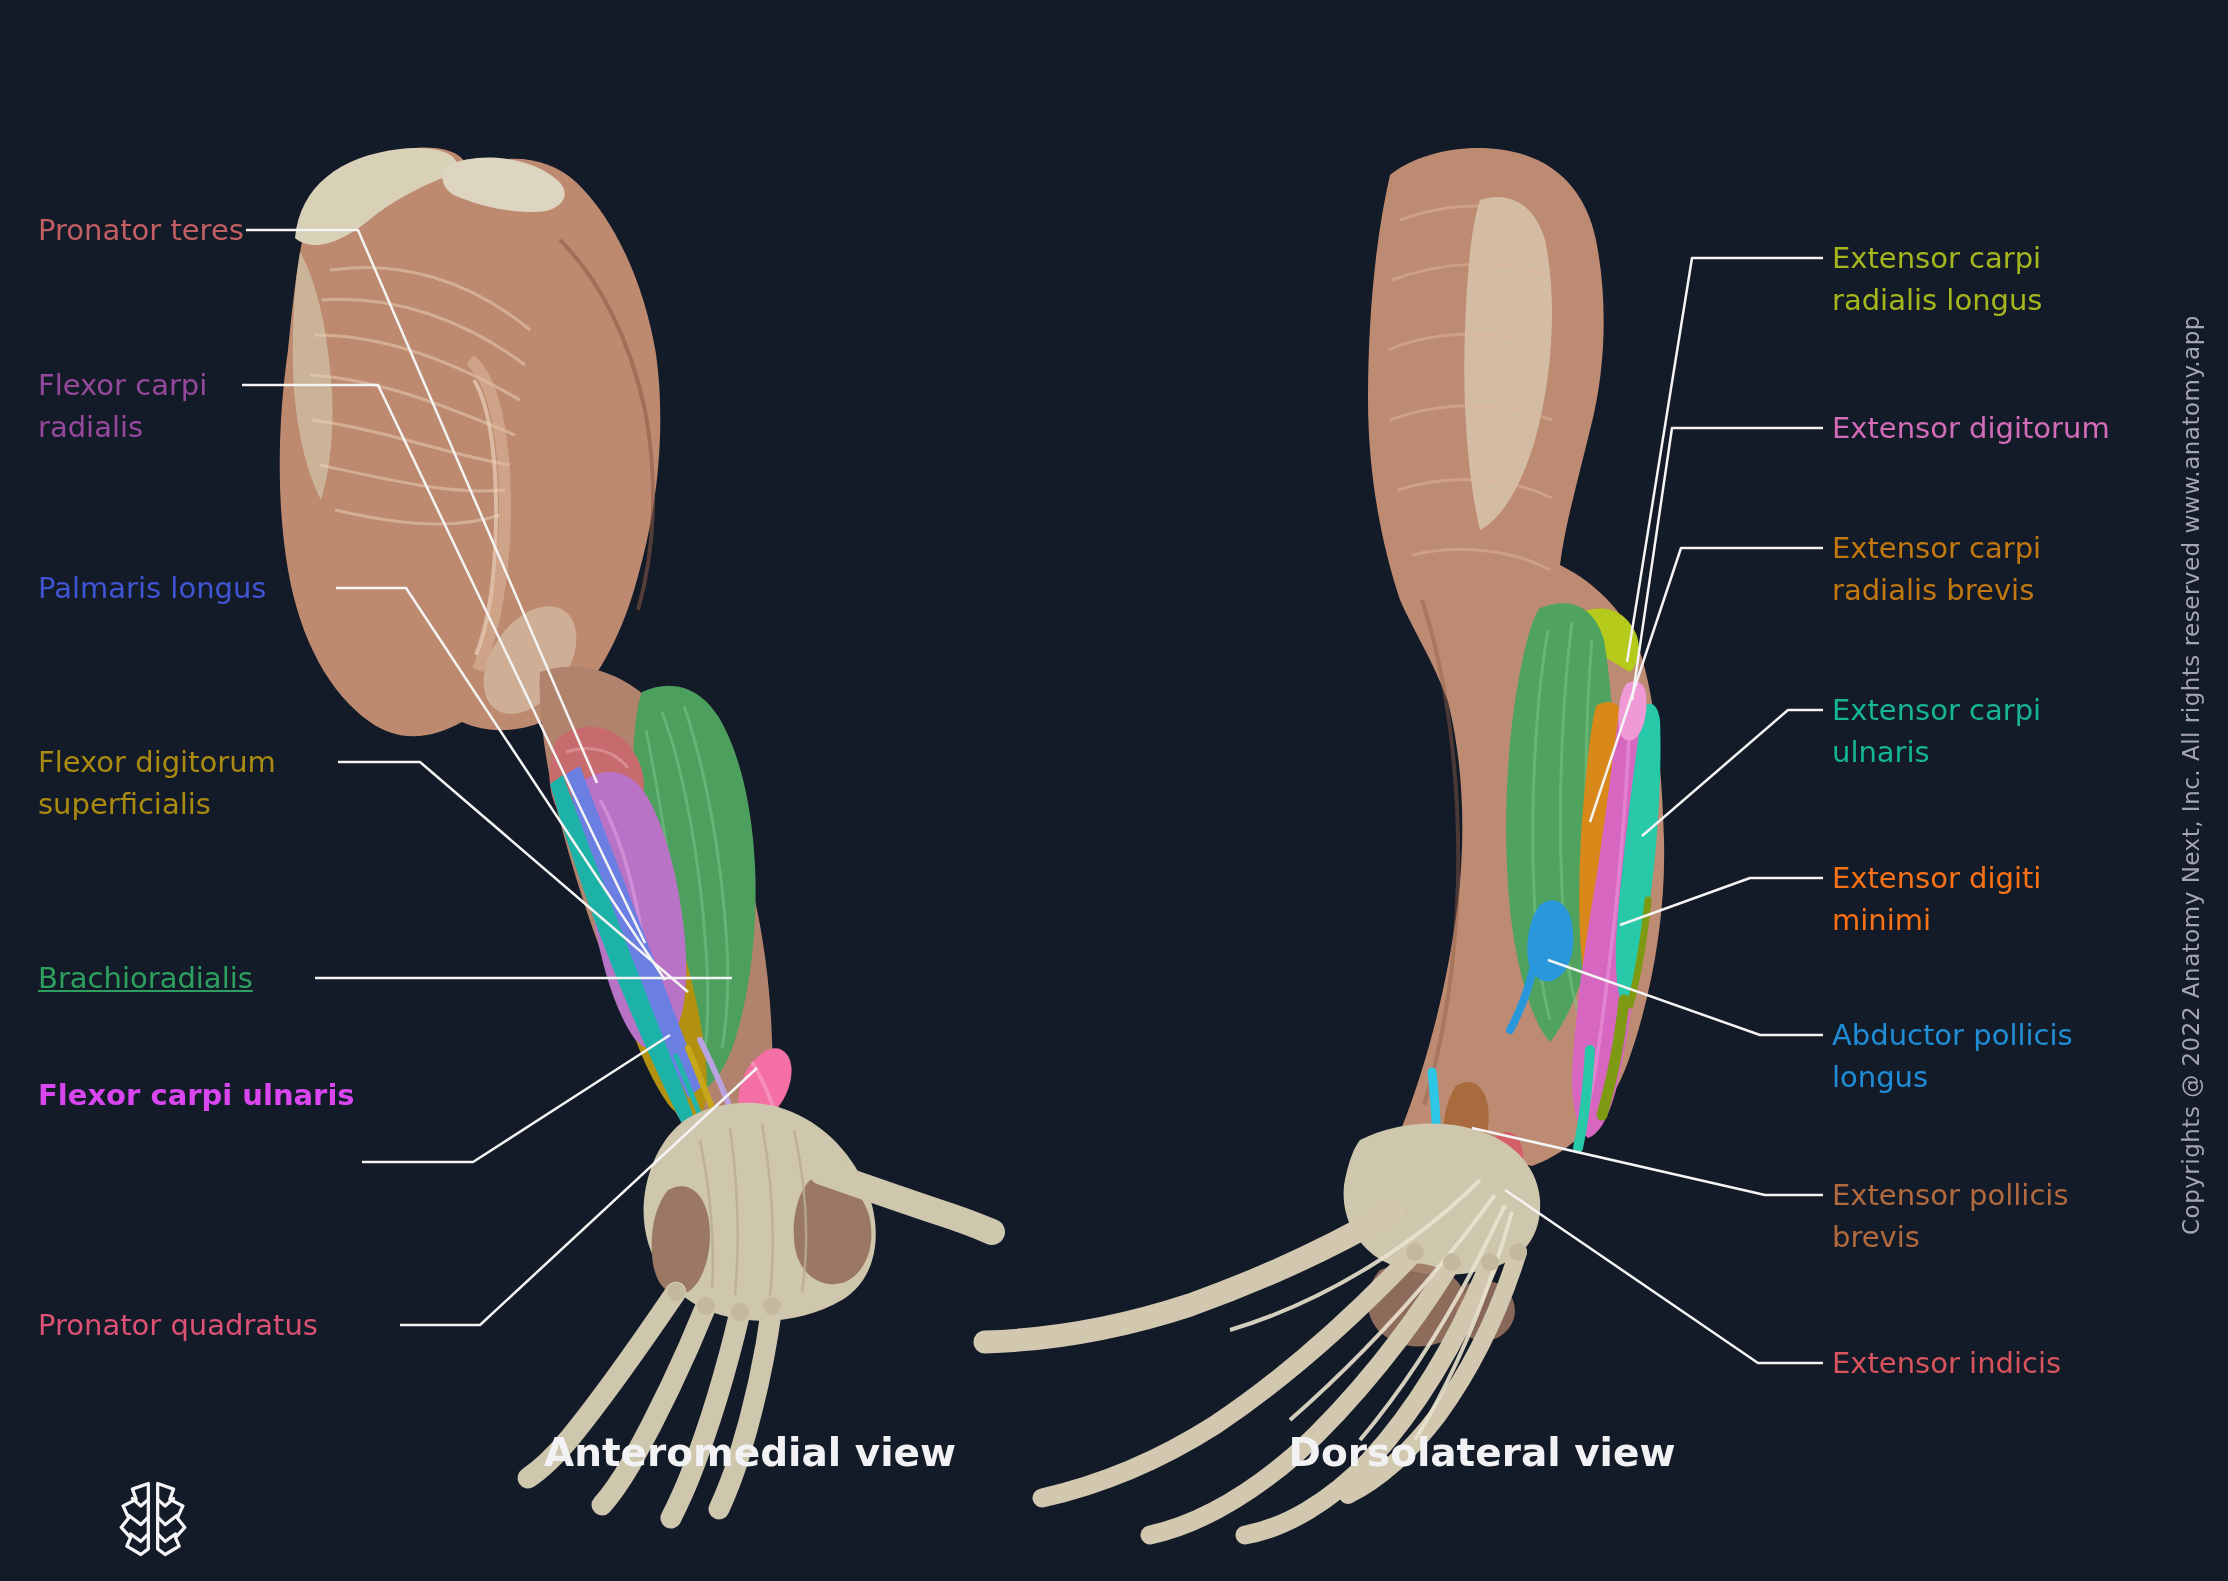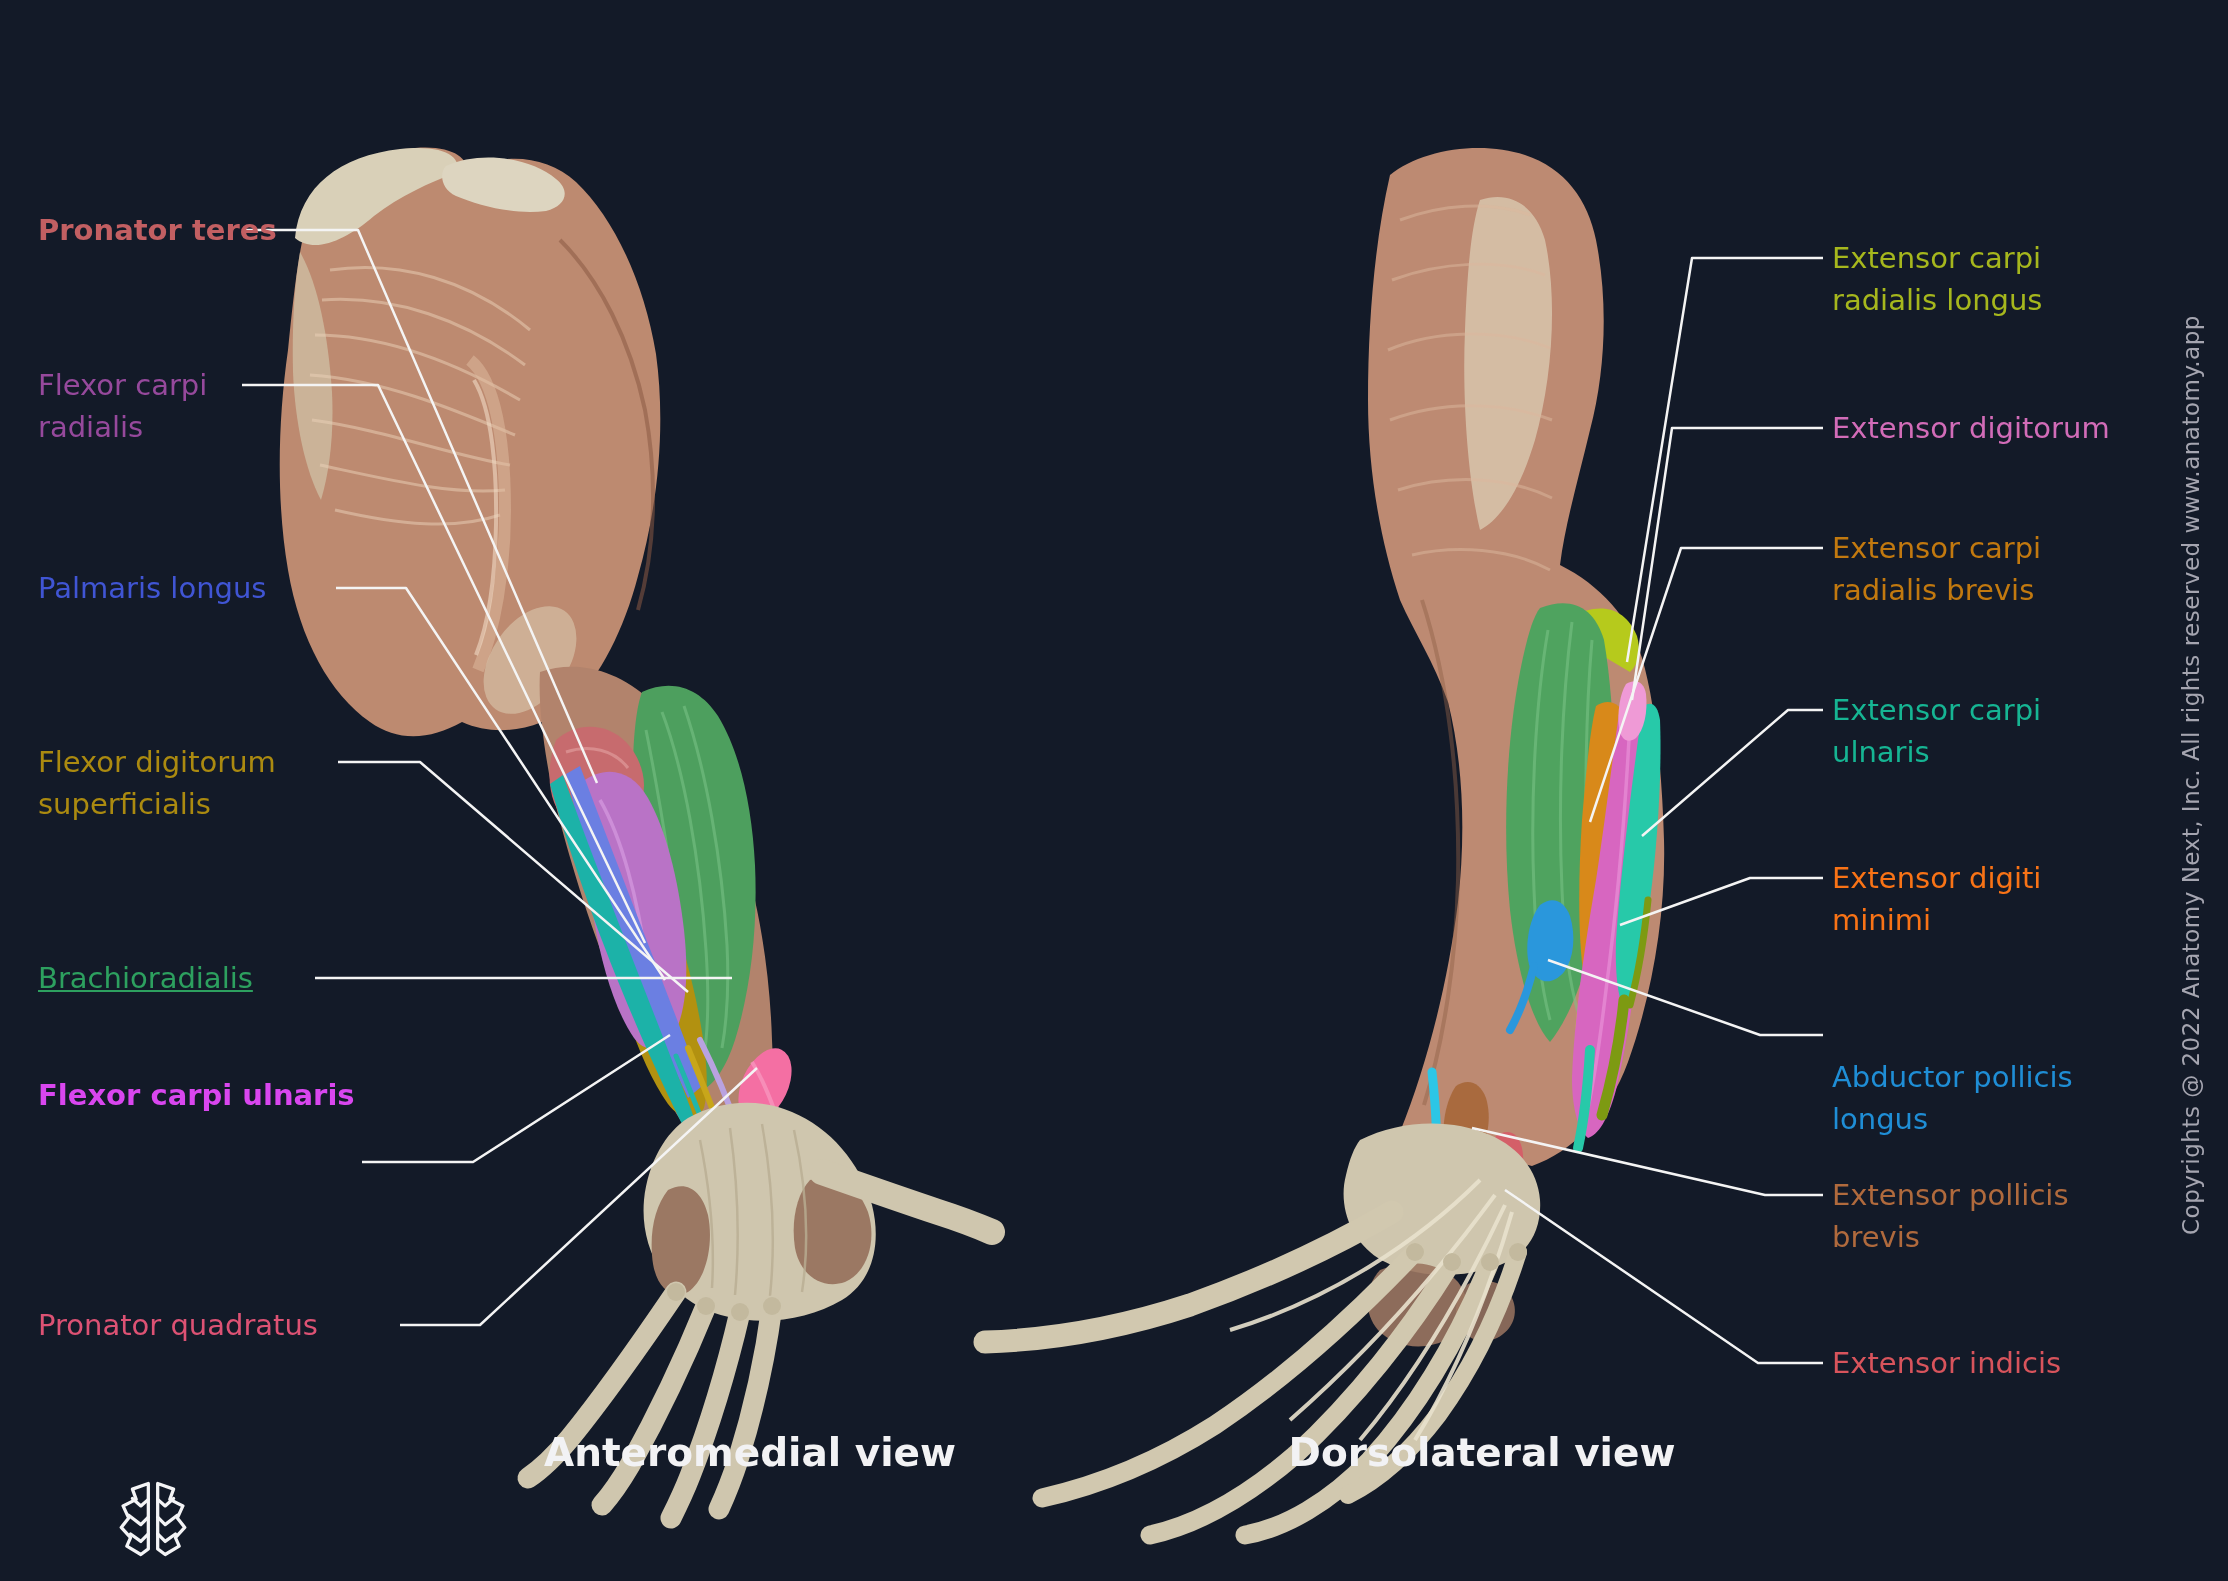--- a/index.html
+++ b/index.html
@@ -237,21 +237,21 @@
       <polyline points="1823,548 1681,548 1590,822"></polyline>
       <polyline points="1823,710 1788,710 1642,836"></polyline>
       <polyline points="1823,878 1750,878 1620,925"></polyline>
       <polyline points="1823,1035 1760,1035 1548,960"></polyline>
       <polyline points="1823,1195 1765,1195 1472,1128"></polyline>
       <polyline points="1823,1363 1758,1363 1505,1190"></polyline>
     </g>
   </svg>
 
 
-  <div class="label left" style="top: 209px; color: rgb(194, 95, 98); font-weight: bold;">
+  <div class="label left" style="top: 209px; color: rgb(194, 95, 98);">
     <div>Pronator teres</div>
       <div></div>
     </div>
   <div class="label left" style="top: 364px; color: rgb(150, 73, 156);">
     <div>Flexor carpi</div>
       <div>radialis</div>
     </div>
   <div class="label left" style="top: 567px; color: rgb(64, 85, 212);">
     <div>Palmaris longus</div>
       <div></div>
@@ -286,21 +286,21 @@
       <div>radialis brevis</div>
     </div>
   <div class="label right" style="top: 689px; color: rgb(22, 181, 147);">
     <div>Extensor carpi</div>
       <div>ulnaris</div>
     </div>
   <div class="label right" style="top: 857px; color: #f97316;">
     <div>Extensor digiti</div>
       <div>minimi</div>
     </div>
-  <div class="label right" style="top: 1014px; color: rgb(31, 142, 214); margin-top: 42px;">
+  <div class="label right" style="top: 1014px; color: rgb(31, 142, 214);">
     <div>Abductor pollicis</div>
       <div>longus</div>
     </div>
   <div class="label right" style="top: 1174px; color: rgb(176, 106, 61);">
     <div>Extensor pollicis</div>
       <div>brevis</div>
     </div>
   <div class="label right" style="top: 1342px; color: rgb(216, 84, 92);">
     <div>Extensor indicis</div>
       <div></div>

